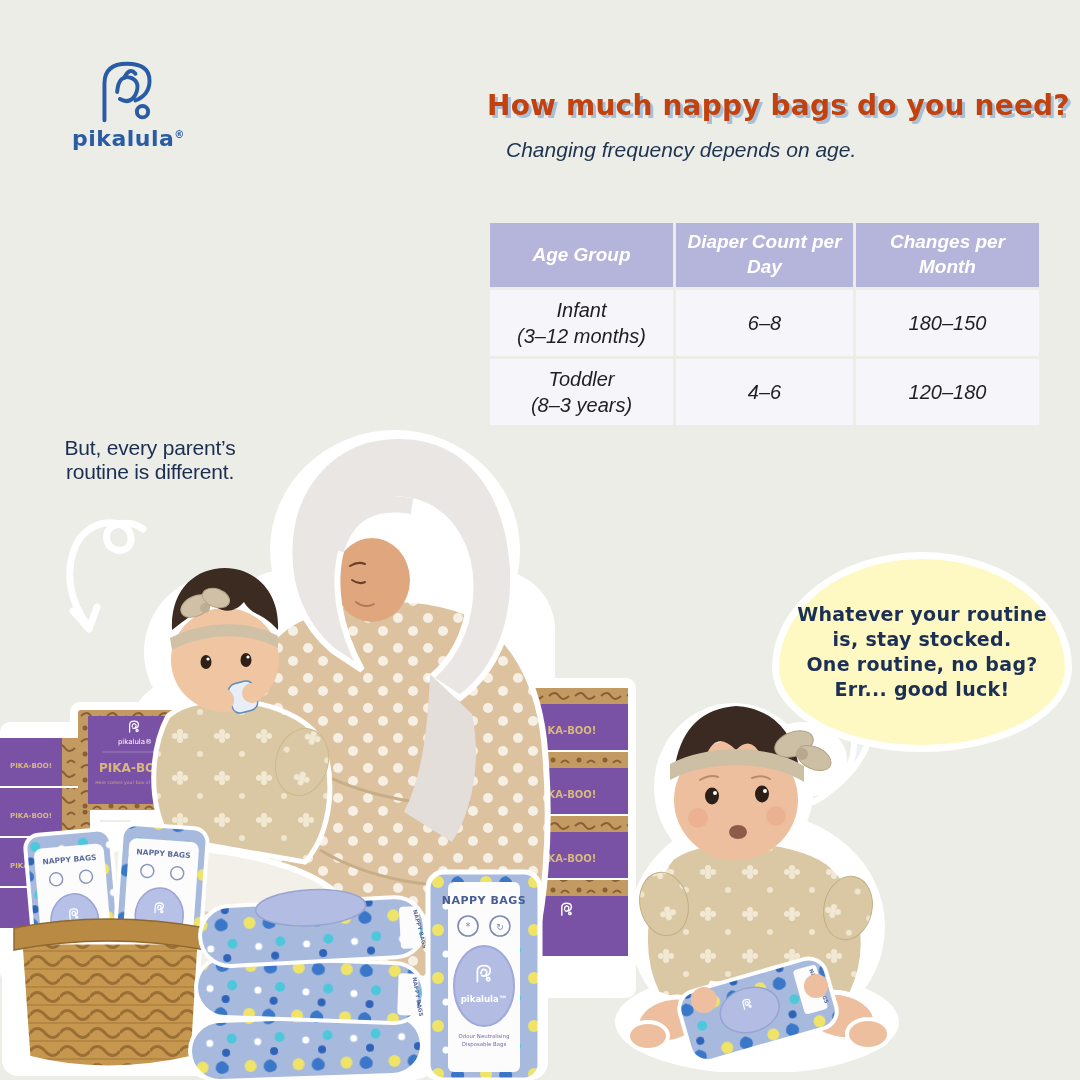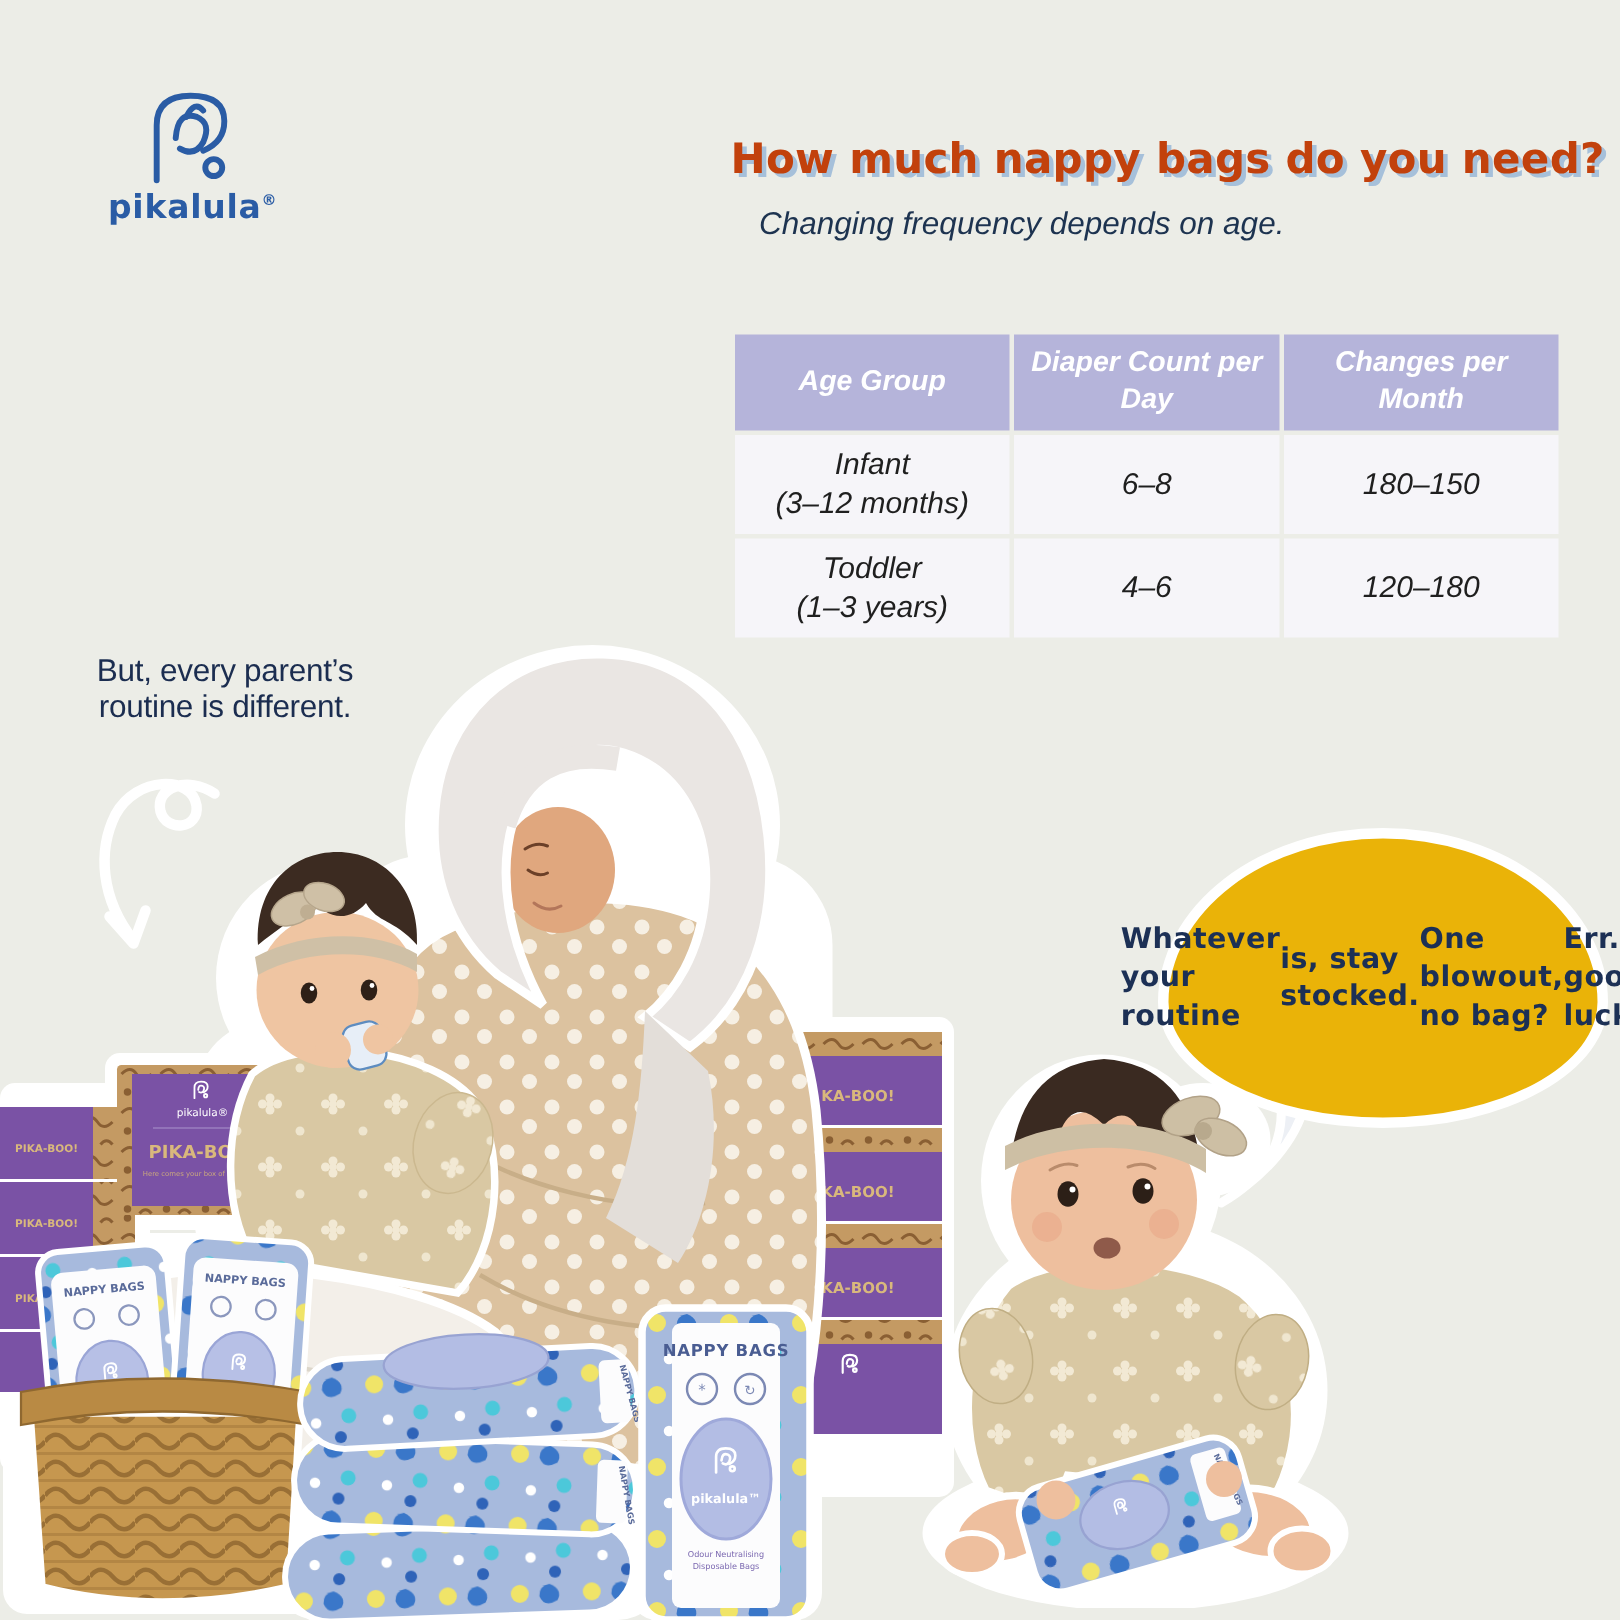--- a/index.html
+++ b/index.html
@@ -23,23 +23,23 @@
   table.freq th{background:#b5b4da;color:#ffffff;font-weight:700;font-size:19px;line-height:1.3;height:60px;padding:2px 6px;}
   table.freq td{background:#f6f5f9;color:#1f1f1f;font-size:20px;line-height:1.3;height:62px;text-align:center;vertical-align:middle;white-space:pre-line;padding:2px 6px;}
 
   
   .note{position:absolute;left:20px;top:436px;width:260px;text-align:center;
     font-weight:400;font-size:21px;line-height:1.12;letter-spacing:-.2px;color:#1b2d50;white-space:pre-line;}
 
   .doodle{position:absolute;left:55px;top:515px;}
 
   
-  .bubble{position:absolute;left:772px;top:552px;width:300px;height:200px;background:#eab308;
+  .bubble{position:absolute;left:772px;top:552px;width:300px;height:200px;background:#fef9c3;
     border:7px solid #ffffff;border-radius:50% 50% 50% 50% / 58% 58% 42% 42%;z-index:3;
-    display:flex;flex-direction:row;justify-content:center;align-items:center;box-sizing:border-box;}
+    display:flex;flex-direction:column;justify-content:center;align-items:center;box-sizing:border-box;}
   .bubble div{font-family:"DejaVu Sans",sans-serif;font-weight:700;font-size:19px;line-height:1.32;color:#1c3055;letter-spacing:.3px;}
   .bubble-tail{position:absolute;left:806px;top:732px;z-index:2;}
 
   .scene{position:absolute;left:0px;top:430px;z-index:1;}
   .babyR{position:absolute;left:612px;top:692px;z-index:2;}
 
   svg text{font-family:"DejaVu Sans",sans-serif;}
 </style>
 </head>
 <body>
@@ -78,21 +78,21 @@
     </thead>
     <tbody>
       <tr>
         <td>Infant
 (3–12 months)</td>
         <td>6–8</td>
         <td>180–150</td>
       </tr>
       <tr>
         <td>Toddler
-(1–3 years)</td>
+(8–3 years)</td>
         <td>4–6</td>
         <td>120–180</td>
       </tr>
     </tbody>
   </table>
 
   <div class="note">But, every parent’s
 routine is different.</div>
   <svg class="doodle" width="110" height="145" viewBox="0 0 110 145">
     <g fill="none" stroke="#ffffff" stroke-width="7" stroke-linecap="round" stroke-linejoin="round">
@@ -302,21 +302,21 @@
       <text x="56" y="174" font-size="5.4" fill="#7b68b0" text-anchor="middle">Disposable Bags</text>
     </g>
   </svg>
 
   <svg class="bubble-tail" width="100" height="80" viewBox="0 0 100 80">
     <path d="M64,4 C58,28 38,52 8,70 C36,54 50,32 48,4 Z" fill="#edf0f5" stroke="#ffffff" stroke-width="6" stroke-linejoin="round"></path>
   </svg>
   <div class="bubble">
     <div>Whatever your routine</div>
     <div>is, stay stocked.</div>
-    <div>One blowout, no bag?</div>
+    <div>One routine, no bag?</div>
     <div>Err... good luck!</div>
   </div>
 
   <svg class="babyR" width="290" height="380" viewBox="0 0 290 380">
     <defs>
       <pattern id="beigeflower2" width="42" height="42" patternUnits="userSpaceOnUse">
         <rect width="42" height="42" fill="#d9c8a3"></rect>
         <g fill="#f2e9d4">
             <circle cx="12" cy="8" r="3"></circle>
             <circle cx="17" cy="12" r="3"></circle>

